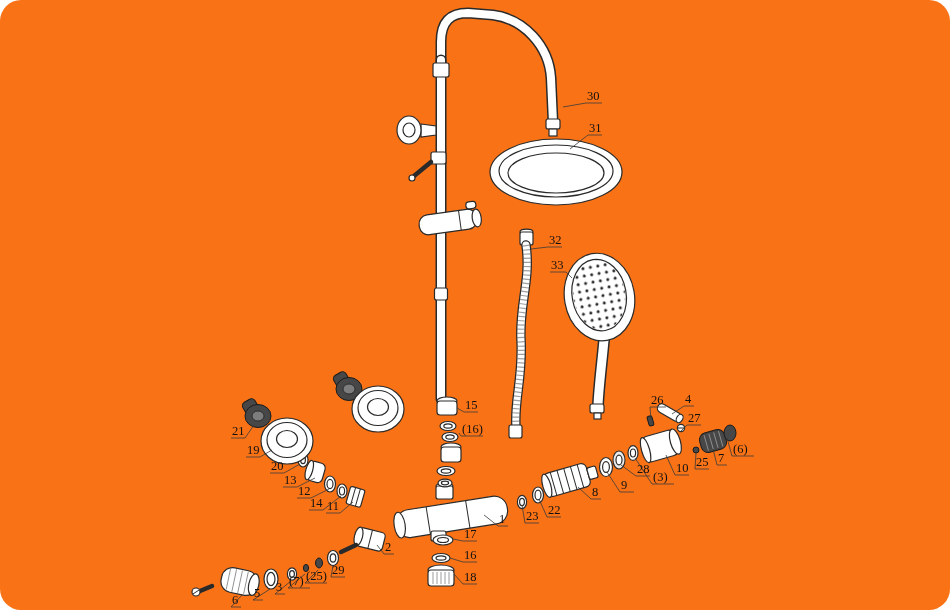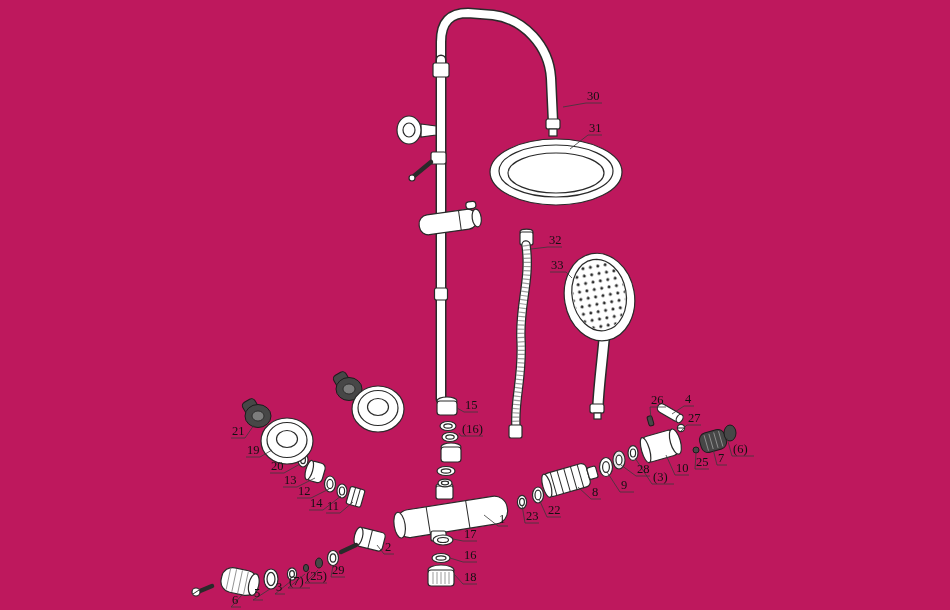--- a/index.html
+++ b/index.html
@@ -1,18 +1,18 @@
 <!DOCTYPE html>
 <html><head>
 <meta charset="utf-8">
 <title>Diagram</title>
 <style>
   html,body{margin:0;padding:0;background:#fff;}
-  .stage{position:relative;width:950px;height:610px;background:#be185d;overflow:hidden;
-         font-family:"Liberation Serif",serif;}
+  .stage{position:relative;width:950px;height:610px;background:#f97316;overflow:hidden;
+         font-family:"Liberation Serif",serif;border-radius:21px;}
   svg{position:absolute;left:0;top:0;}
   .o{fill:#fff;stroke:#2a2a2a;stroke-width:1.2;}
   .d{fill:#474747;stroke:#1c1c1c;stroke-width:1;}
   .g{fill:#e9e9e9;stroke:#2a2a2a;stroke-width:1.1;}
   .ln{stroke:#2a2a2a;stroke-width:1;fill:none;}
   .lnw{stroke:#909090;stroke-width:0.9;fill:none;}
   .t1{fill:none;stroke:#2a2a2a;stroke-width:11;stroke-linecap:round;}
   .t2{fill:none;stroke:#ffffff;stroke-width:8;stroke-linecap:round;}
   .h1{fill:none;stroke:#2a2a2a;stroke-width:9.5;stroke-linecap:round;}
   .h2{fill:none;stroke:#ffffff;stroke-width:7;stroke-linecap:round;}

